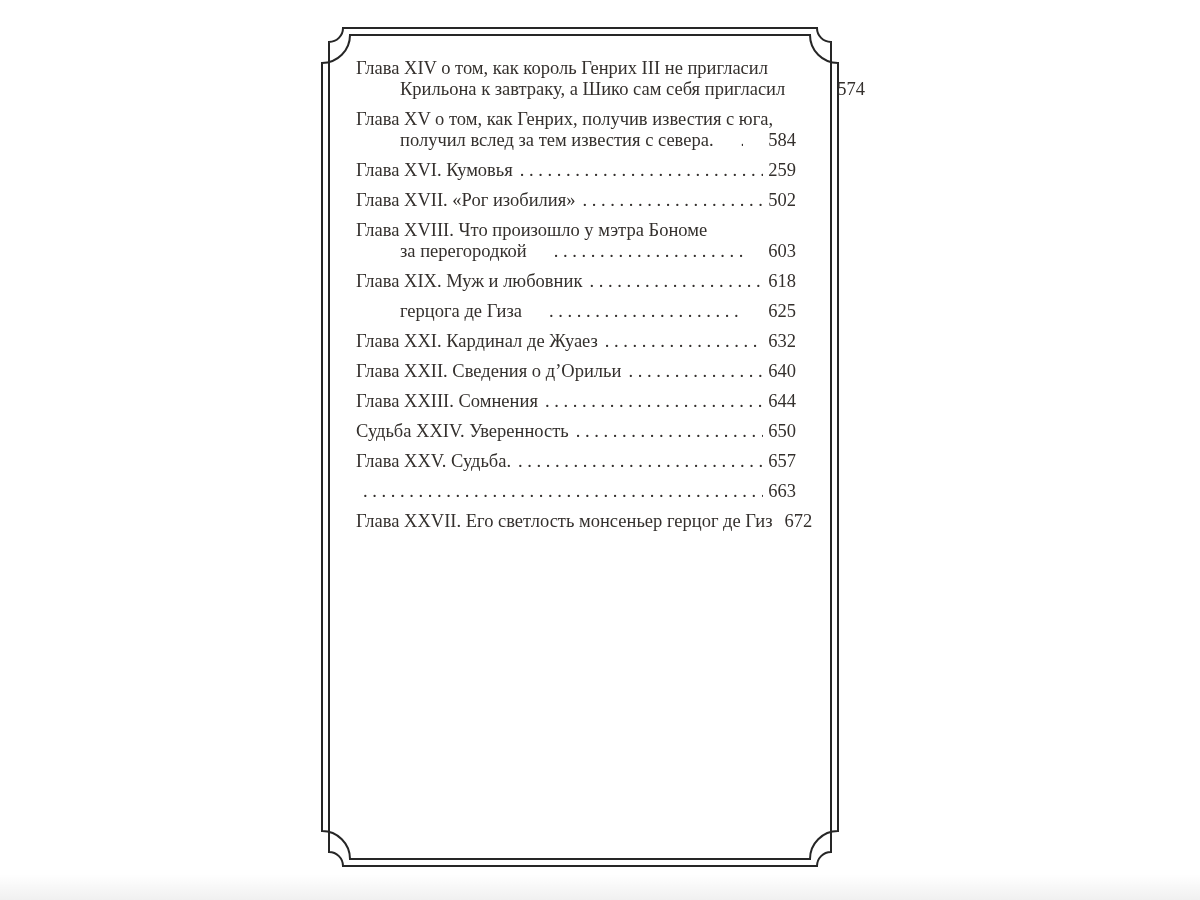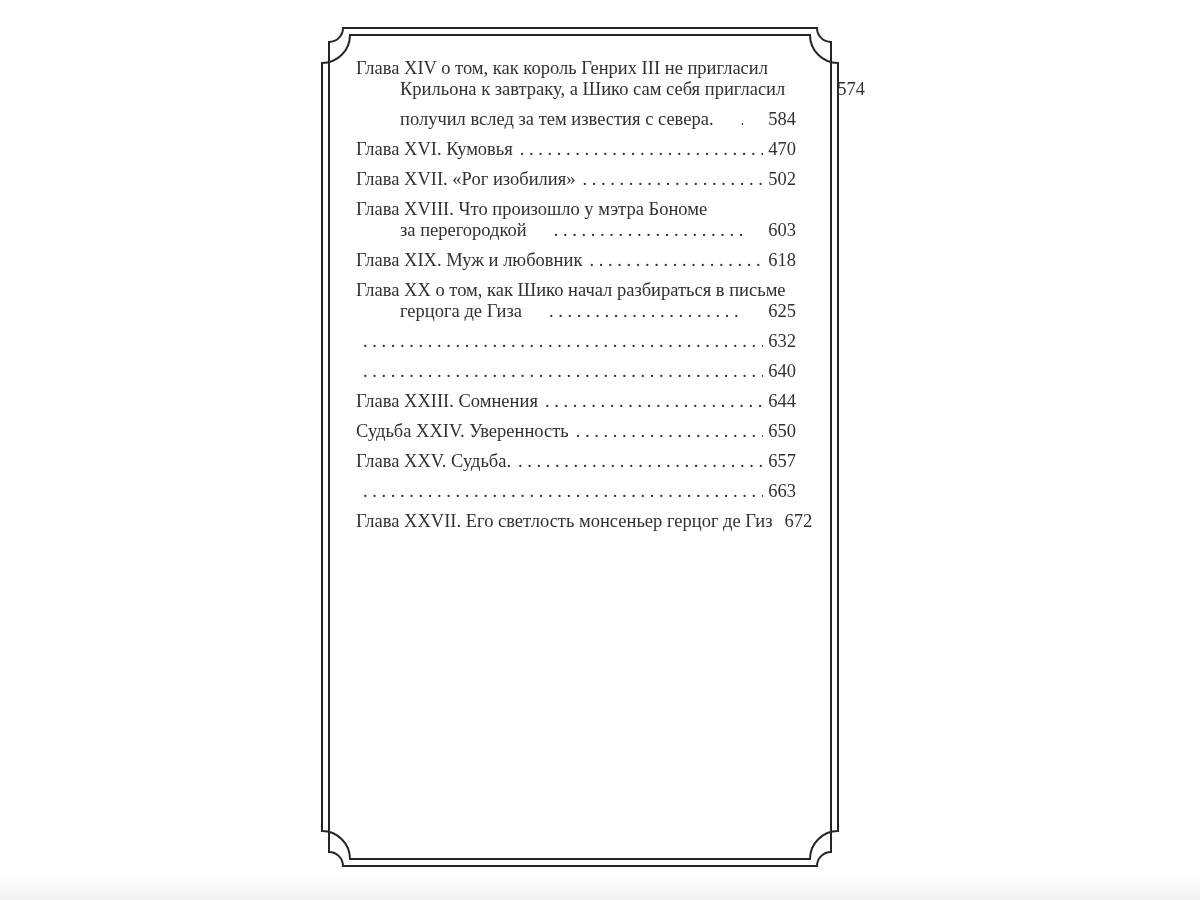--- a/index.html
+++ b/index.html
@@ -85,32 +85,35 @@
           <span class="txt">Глава XIV о том, как король Генрих III не пригласил</span>
         </div>
       <div class="line cont">
         <span class="txt">Крильона к завтраку, а Шико сам себя пригласил</span>
         <span class="leader">. . . . . . . . . . . . . . . . . . . . . . . . . . . . . . . . . . . . . . . . . . . . . . . . . . . . . . . . . . . . . . . . . . . . . . . . . . . . . . . . . . . . . . . . . . </span>
         <span class="pg">574</span>
       </div>
     </li>
 
     <li class="toc-entry">
+      <div class="line">
+          <span class="txt">Глава XV о том, как Генрих, получив известия с юга,</span>
+        </div>
       <div class="line cont">
         <span class="txt">получил вслед за тем известия с севера.</span>
         <span class="leader">. . . . . . . . . . . . . . . . . . . . . . . . . . . . . . . . . . . . . . . . . . . . . . . . . . . . . . . . . . . . . . . . . . . . . . . . . . . . . . . . . . . . . . . . . . </span>
         <span class="pg">584</span>
       </div>
     </li>
 
     <li class="toc-entry">
       <div class="line">
         <span class="txt">Глава XVI. Кумовья</span>
         <span class="leader">. . . . . . . . . . . . . . . . . . . . . . . . . . . . . . . . . . . . . . . . . . . . . . . . . . . . . . . . . . . . . . . . . . . . . . . . . . . . . . . . . . . . . . . . . . </span>
-        <span class="pg">470</span>
+        <span class="pg">259</span>
       </div>
     </li>
 
     <li class="toc-entry">
       <div class="line">
         <span class="txt">Глава XVII. «Рог изобилия»</span>
         <span class="leader">. . . . . . . . . . . . . . . . . . . . . . . . . . . . . . . . . . . . . . . . . . . . . . . . . . . . . . . . . . . . . . . . . . . . . . . . . . . . . . . . . . . . . . . . . . </span>
         <span class="pg">502</span>
       </div>
     </li>
@@ -128,39 +131,38 @@
 
     <li class="toc-entry">
       <div class="line">
         <span class="txt">Глава XIX. Муж и любовник</span>
         <span class="leader">. . . . . . . . . . . . . . . . . . . . . . . . . . . . . . . . . . . . . . . . . . . . . . . . . . . . . . . . . . . . . . . . . . . . . . . . . . . . . . . . . . . . . . . . . . </span>
         <span class="pg">618</span>
       </div>
     </li>
 
     <li class="toc-entry">
-      <div class="line">
-          <span class="txt">Глава XX о том, как Шико начал разбираться в письме</span>
-        </div>
       <div class="line cont">
         <span class="txt">герцога де Гиза</span>
         <span class="leader">. . . . . . . . . . . . . . . . . . . . . . . . . . . . . . . . . . . . . . . . . . . . . . . . . . . . . . . . . . . . . . . . . . . . . . . . . . . . . . . . . . . . . . . . . . </span>
         <span class="pg">625</span>
       </div>
     </li>
 
     <li class="toc-entry">
       <div class="line">
+        <span class="txt">Глава XXI. Кардинал де Жуаез</span>
         <span class="leader">. . . . . . . . . . . . . . . . . . . . . . . . . . . . . . . . . . . . . . . . . . . . . . . . . . . . . . . . . . . . . . . . . . . . . . . . . . . . . . . . . . . . . . . . . . </span>
         <span class="pg">632</span>
       </div>
     </li>
 
     <li class="toc-entry">
       <div class="line">
+        <span class="txt">Глава XXII. Сведения о д’Орильи</span>
         <span class="leader">. . . . . . . . . . . . . . . . . . . . . . . . . . . . . . . . . . . . . . . . . . . . . . . . . . . . . . . . . . . . . . . . . . . . . . . . . . . . . . . . . . . . . . . . . . </span>
         <span class="pg">640</span>
       </div>
     </li>
 
     <li class="toc-entry">
       <div class="line">
         <span class="txt">Глава XXIII. Сомнения</span>
         <span class="leader">. . . . . . . . . . . . . . . . . . . . . . . . . . . . . . . . . . . . . . . . . . . . . . . . . . . . . . . . . . . . . . . . . . . . . . . . . . . . . . . . . . . . . . . . . . </span>
         <span class="pg">644</span>

